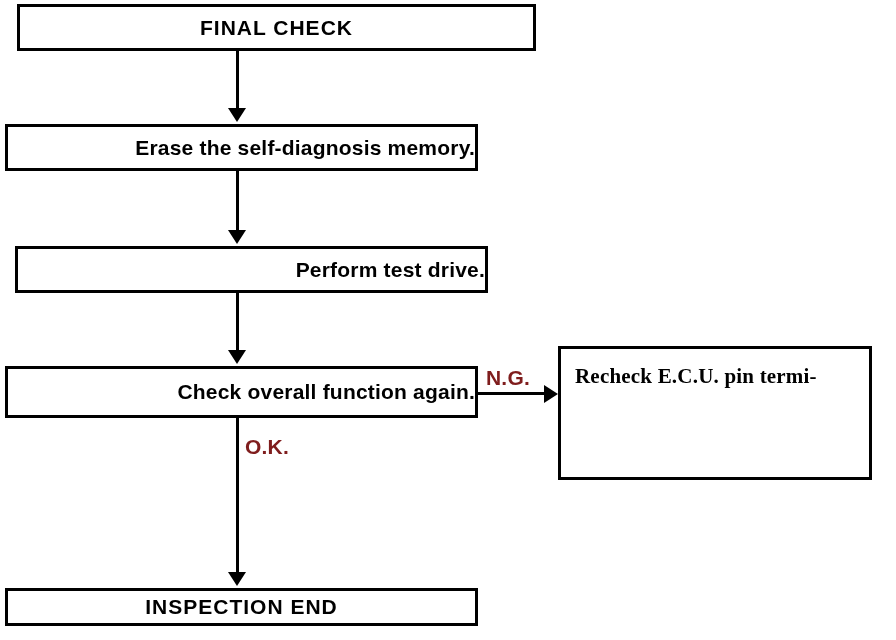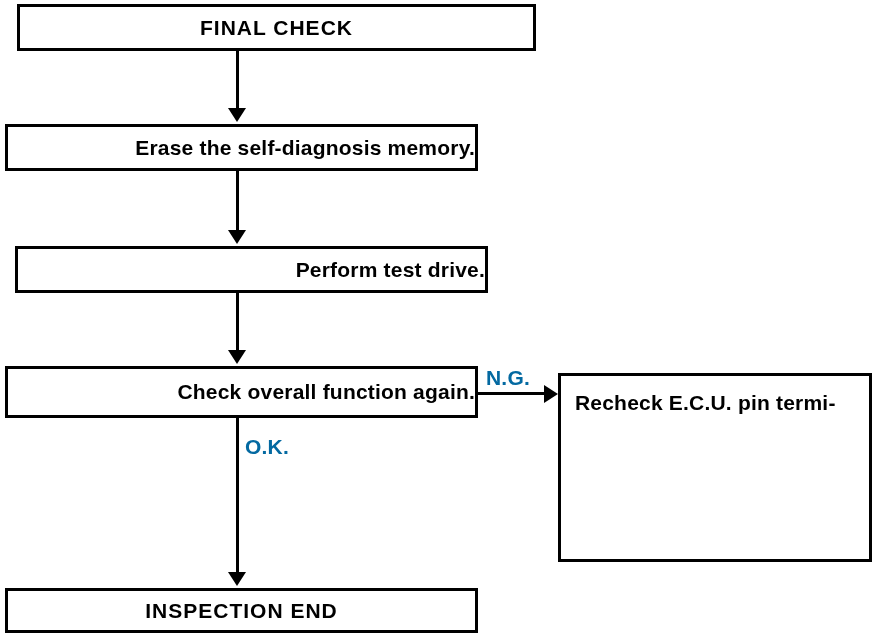--- a/index.html
+++ b/index.html
@@ -85,21 +85,21 @@
     width: 0;
     height: 0;
     border-top: 9px solid transparent;
     border-bottom: 9px solid transparent;
     border-left: 14px solid #000000;
   }
 
   
   .edge-label {
     position: absolute;
-    color: #0369a1;
+    color: #7f1d1d;
     font-size: 21px;
     font-weight: 700;
     letter-spacing: 0.2px;
     white-space: pre;
   }
 </style>
 </head>
 <body>
 
 <div id="canvas">
@@ -126,27 +126,27 @@
   <div class="arrow-down" style="left:228px; top:350px;"></div>
 
   <div class="box body-box" style="left:5px; top:366px; width:473px; height:52px;">
     <span class="box-text">Check overall function again.</span>
   </div>
 
   <div class="hline" style="left:478px; top:392px; width:68px;"></div>
   <div class="arrow-right" style="left:544px; top:385px;"></div>
   <div class="edge-label" style="left:486px; top:366px;">N.G.</div>
 
-  <div class="box multiline" style="left:558px; top:373px; width:314px; height:189px;">
+  <div class="box multiline" style="left:558px; top:346px; width:314px; height:134px;font-family:Liberation Serif, serif;">
     <span class="box-text">
       <span class="ln">Recheck E.C.U. pin termi-</span>
     </span>
   </div>
 
   <div class="vline" style="left:236px; top:418px; height:157px;"></div>
   <div class="arrow-down" style="left:228px; top:572px;"></div>
   <div class="edge-label" style="left:245px; top:435px;">O.K.</div>
 
-  <div class="box end-box" style="left:5px; top:588px; width:473px; height:45px;align-items:center;">
+  <div class="box end-box" style="left:5px; top:588px; width:473px; height:38px;align-items:center;">
     <span class="box-text">INSPECTION END</span>
   </div>
 
 </div>
 
 </body></html>

